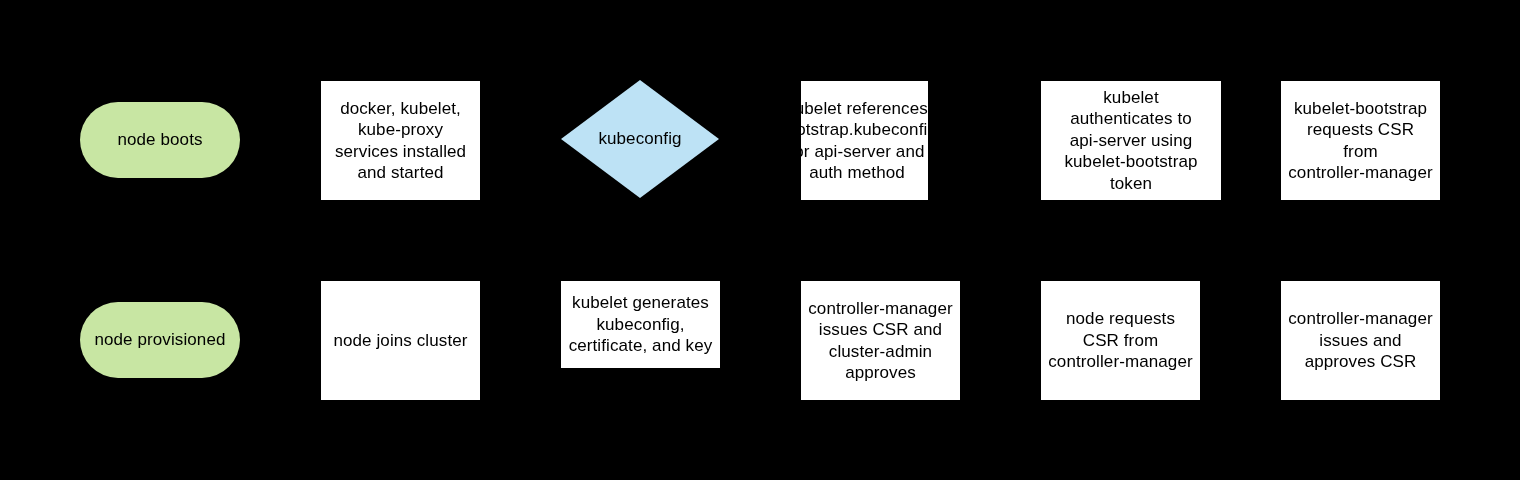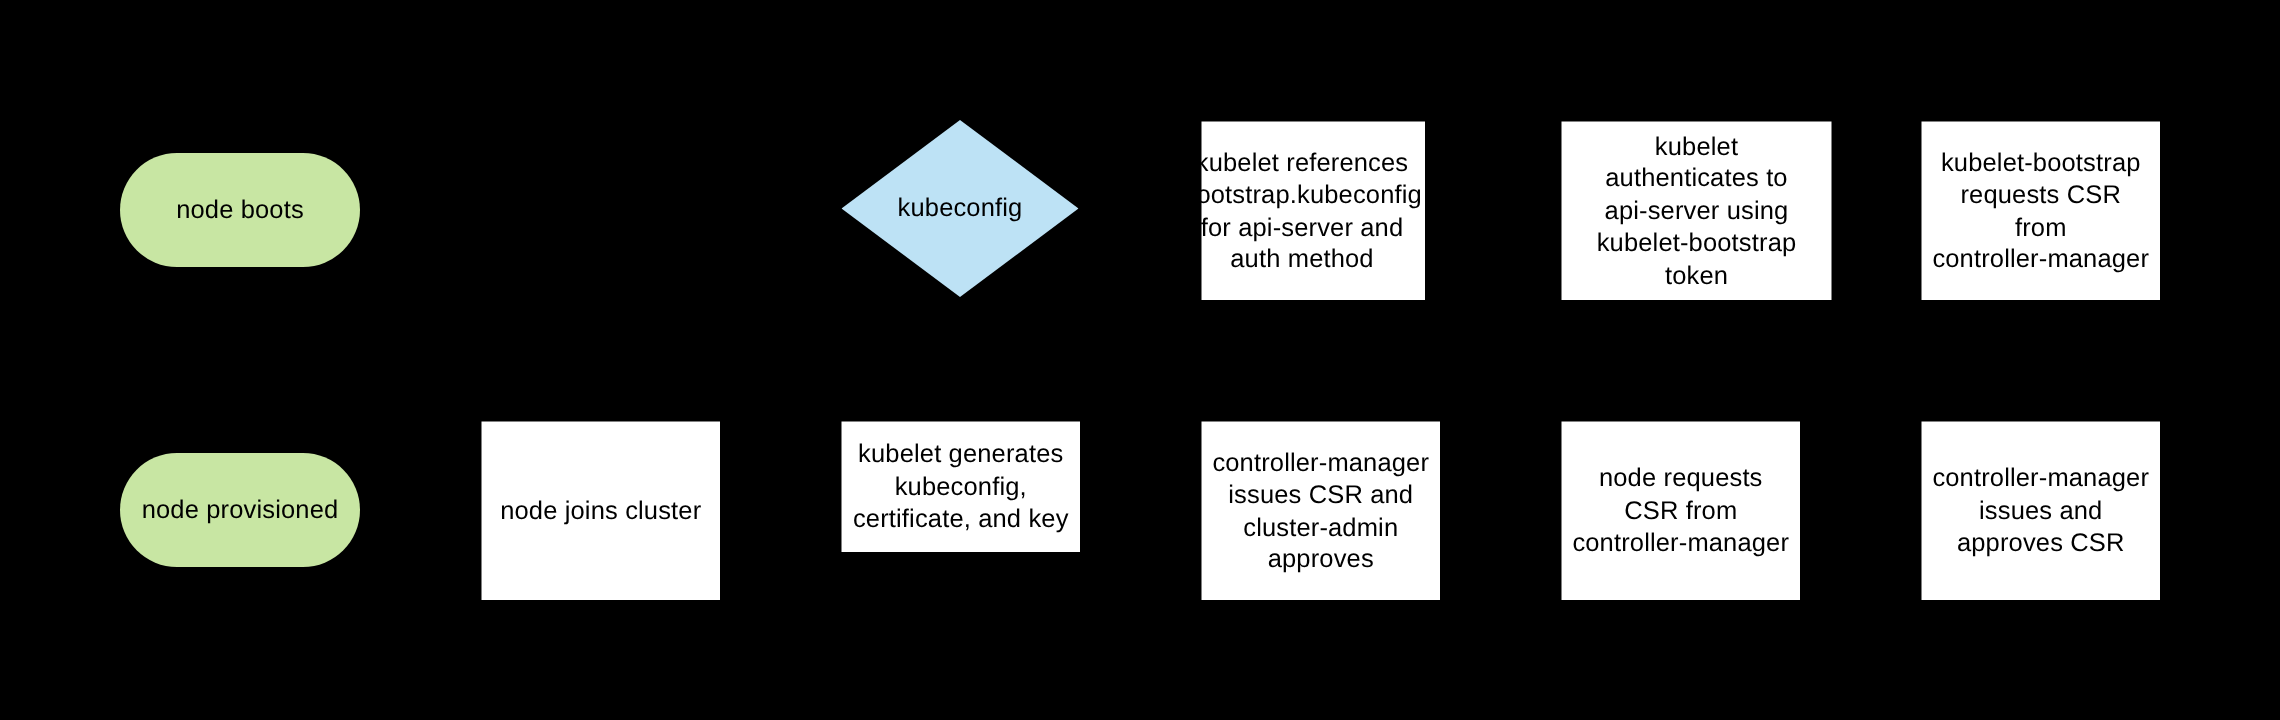--- a/index.html
+++ b/index.html
@@ -69,29 +69,35 @@
 </style>
 </head>
 <body>
 
 <div id="canvas">
 
   <div class="node pill" style="left:80px; top:102px; width:160px; height:76px;">
     <span class="label">node boots</span>
   </div>
 
+  <div class="node rect" style="left:321px; top:81px; width:159px; height:119px;">
+    <span class="label">docker, kubelet,
+kube-proxy
+services installed
+and started</span>
+  </div>
 
   <div class="node diamond" style="left:561px; top:80px; width:158px; height:118px;">
     <svg class="dshape" viewBox="0 0 158 118" preserveAspectRatio="none">
       <polygon points="79,0 158,59 79,118 0,59" fill="#bde2f5"></polygon>
     </svg>
     <span class="label">kubeconfig</span>
   </div>
 
-  <div class="node rect overflow" style="left:801px; top:81px; width:149px; height:119px;text-align:center;">
+  <div class="node rect overflow" style="left:801px; top:81px; width:127px; height:119px;text-align:center;">
     <span class="label">kubelet references
 bootstrap.kubeconfig
 for api-server and
 auth method</span>
   </div>
 
   <div class="node rect" style="left:1041px; top:81px; width:180px; height:119px;align-items:center;">
     <span class="label">kubelet
 authenticates to
 api-server using

